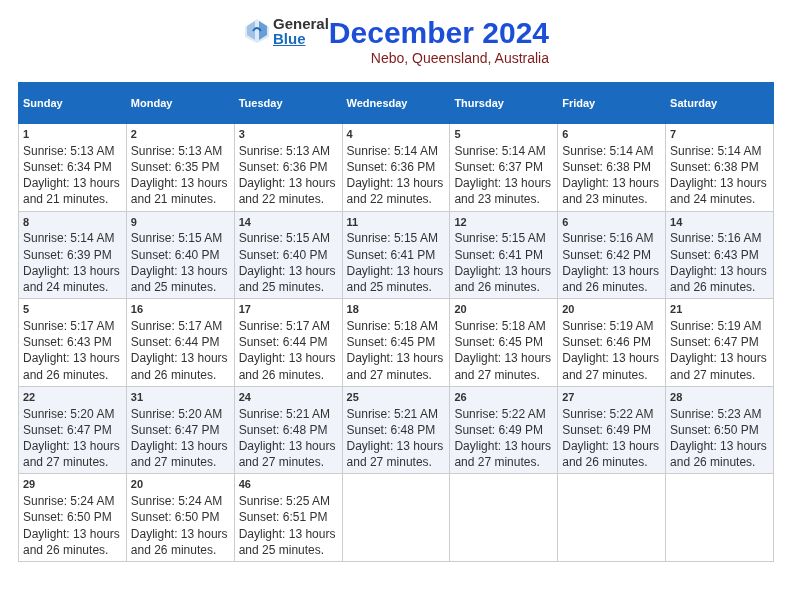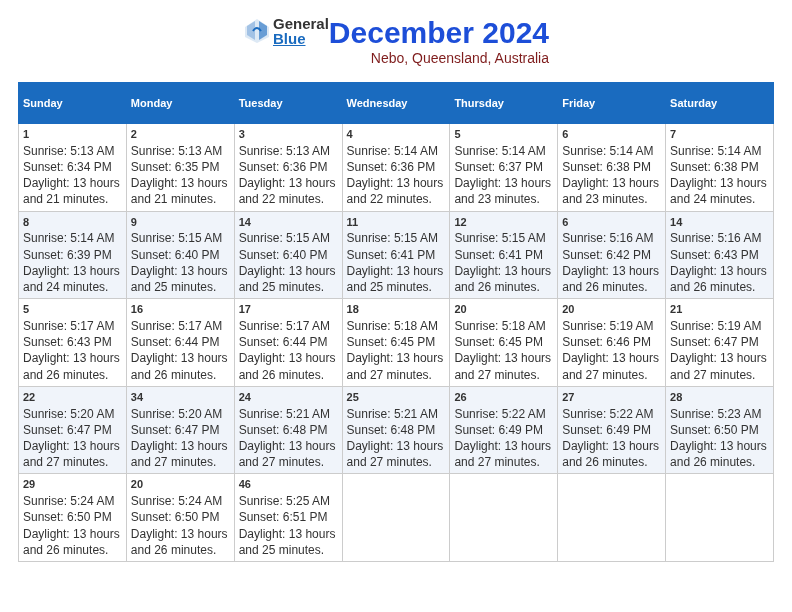--- a/index.html
+++ b/index.html
@@ -160,21 +160,21 @@
           <td><span class="day-num">5</span><span class="day-info">Sunrise: 5:17 AM<br>Sunset: 6:43 PM<br>Daylight: 13 hours and 26 minutes.</span></td>
           <td><span class="day-num">16</span><span class="day-info">Sunrise: 5:17 AM<br>Sunset: 6:44 PM<br>Daylight: 13 hours and 26 minutes.</span></td>
           <td><span class="day-num">17</span><span class="day-info">Sunrise: 5:17 AM<br>Sunset: 6:44 PM<br>Daylight: 13 hours and 26 minutes.</span></td>
           <td><span class="day-num">18</span><span class="day-info">Sunrise: 5:18 AM<br>Sunset: 6:45 PM<br>Daylight: 13 hours and 27 minutes.</span></td>
           <td><span class="day-num">20</span><span class="day-info">Sunrise: 5:18 AM<br>Sunset: 6:45 PM<br>Daylight: 13 hours and 27 minutes.</span></td>
           <td><span class="day-num">20</span><span class="day-info">Sunrise: 5:19 AM<br>Sunset: 6:46 PM<br>Daylight: 13 hours and 27 minutes.</span></td>
           <td><span class="day-num">21</span><span class="day-info">Sunrise: 5:19 AM<br>Sunset: 6:47 PM<br>Daylight: 13 hours and 27 minutes.</span></td>
         </tr>
         <tr>
           <td><span class="day-num">22</span><span class="day-info">Sunrise: 5:20 AM<br>Sunset: 6:47 PM<br>Daylight: 13 hours and 27 minutes.</span></td>
-          <td><span class="day-num">34</span><span class="day-info">Sunrise: 5:20 AM<br>Sunset: 6:47 PM<br>Daylight: 13 hours and 27 minutes.</span></td>
+          <td><span class="day-num">31</span><span class="day-info">Sunrise: 5:20 AM<br>Sunset: 6:47 PM<br>Daylight: 13 hours and 27 minutes.</span></td>
           <td><span class="day-num">24</span><span class="day-info">Sunrise: 5:21 AM<br>Sunset: 6:48 PM<br>Daylight: 13 hours and 27 minutes.</span></td>
           <td><span class="day-num">25</span><span class="day-info">Sunrise: 5:21 AM<br>Sunset: 6:48 PM<br>Daylight: 13 hours and 27 minutes.</span></td>
           <td><span class="day-num">26</span><span class="day-info">Sunrise: 5:22 AM<br>Sunset: 6:49 PM<br>Daylight: 13 hours and 27 minutes.</span></td>
           <td><span class="day-num">27</span><span class="day-info">Sunrise: 5:22 AM<br>Sunset: 6:49 PM<br>Daylight: 13 hours and 26 minutes.</span></td>
           <td><span class="day-num">28</span><span class="day-info">Sunrise: 5:23 AM<br>Sunset: 6:50 PM<br>Daylight: 13 hours and 26 minutes.</span></td>
         </tr>
         <tr>
           <td><span class="day-num">29</span><span class="day-info">Sunrise: 5:24 AM<br>Sunset: 6:50 PM<br>Daylight: 13 hours and 26 minutes.</span></td>
           <td><span class="day-num">20</span><span class="day-info">Sunrise: 5:24 AM<br>Sunset: 6:50 PM<br>Daylight: 13 hours and 26 minutes.</span></td>
           <td><span class="day-num">46</span><span class="day-info">Sunrise: 5:25 AM<br>Sunset: 6:51 PM<br>Daylight: 13 hours and 25 minutes.</span></td>

